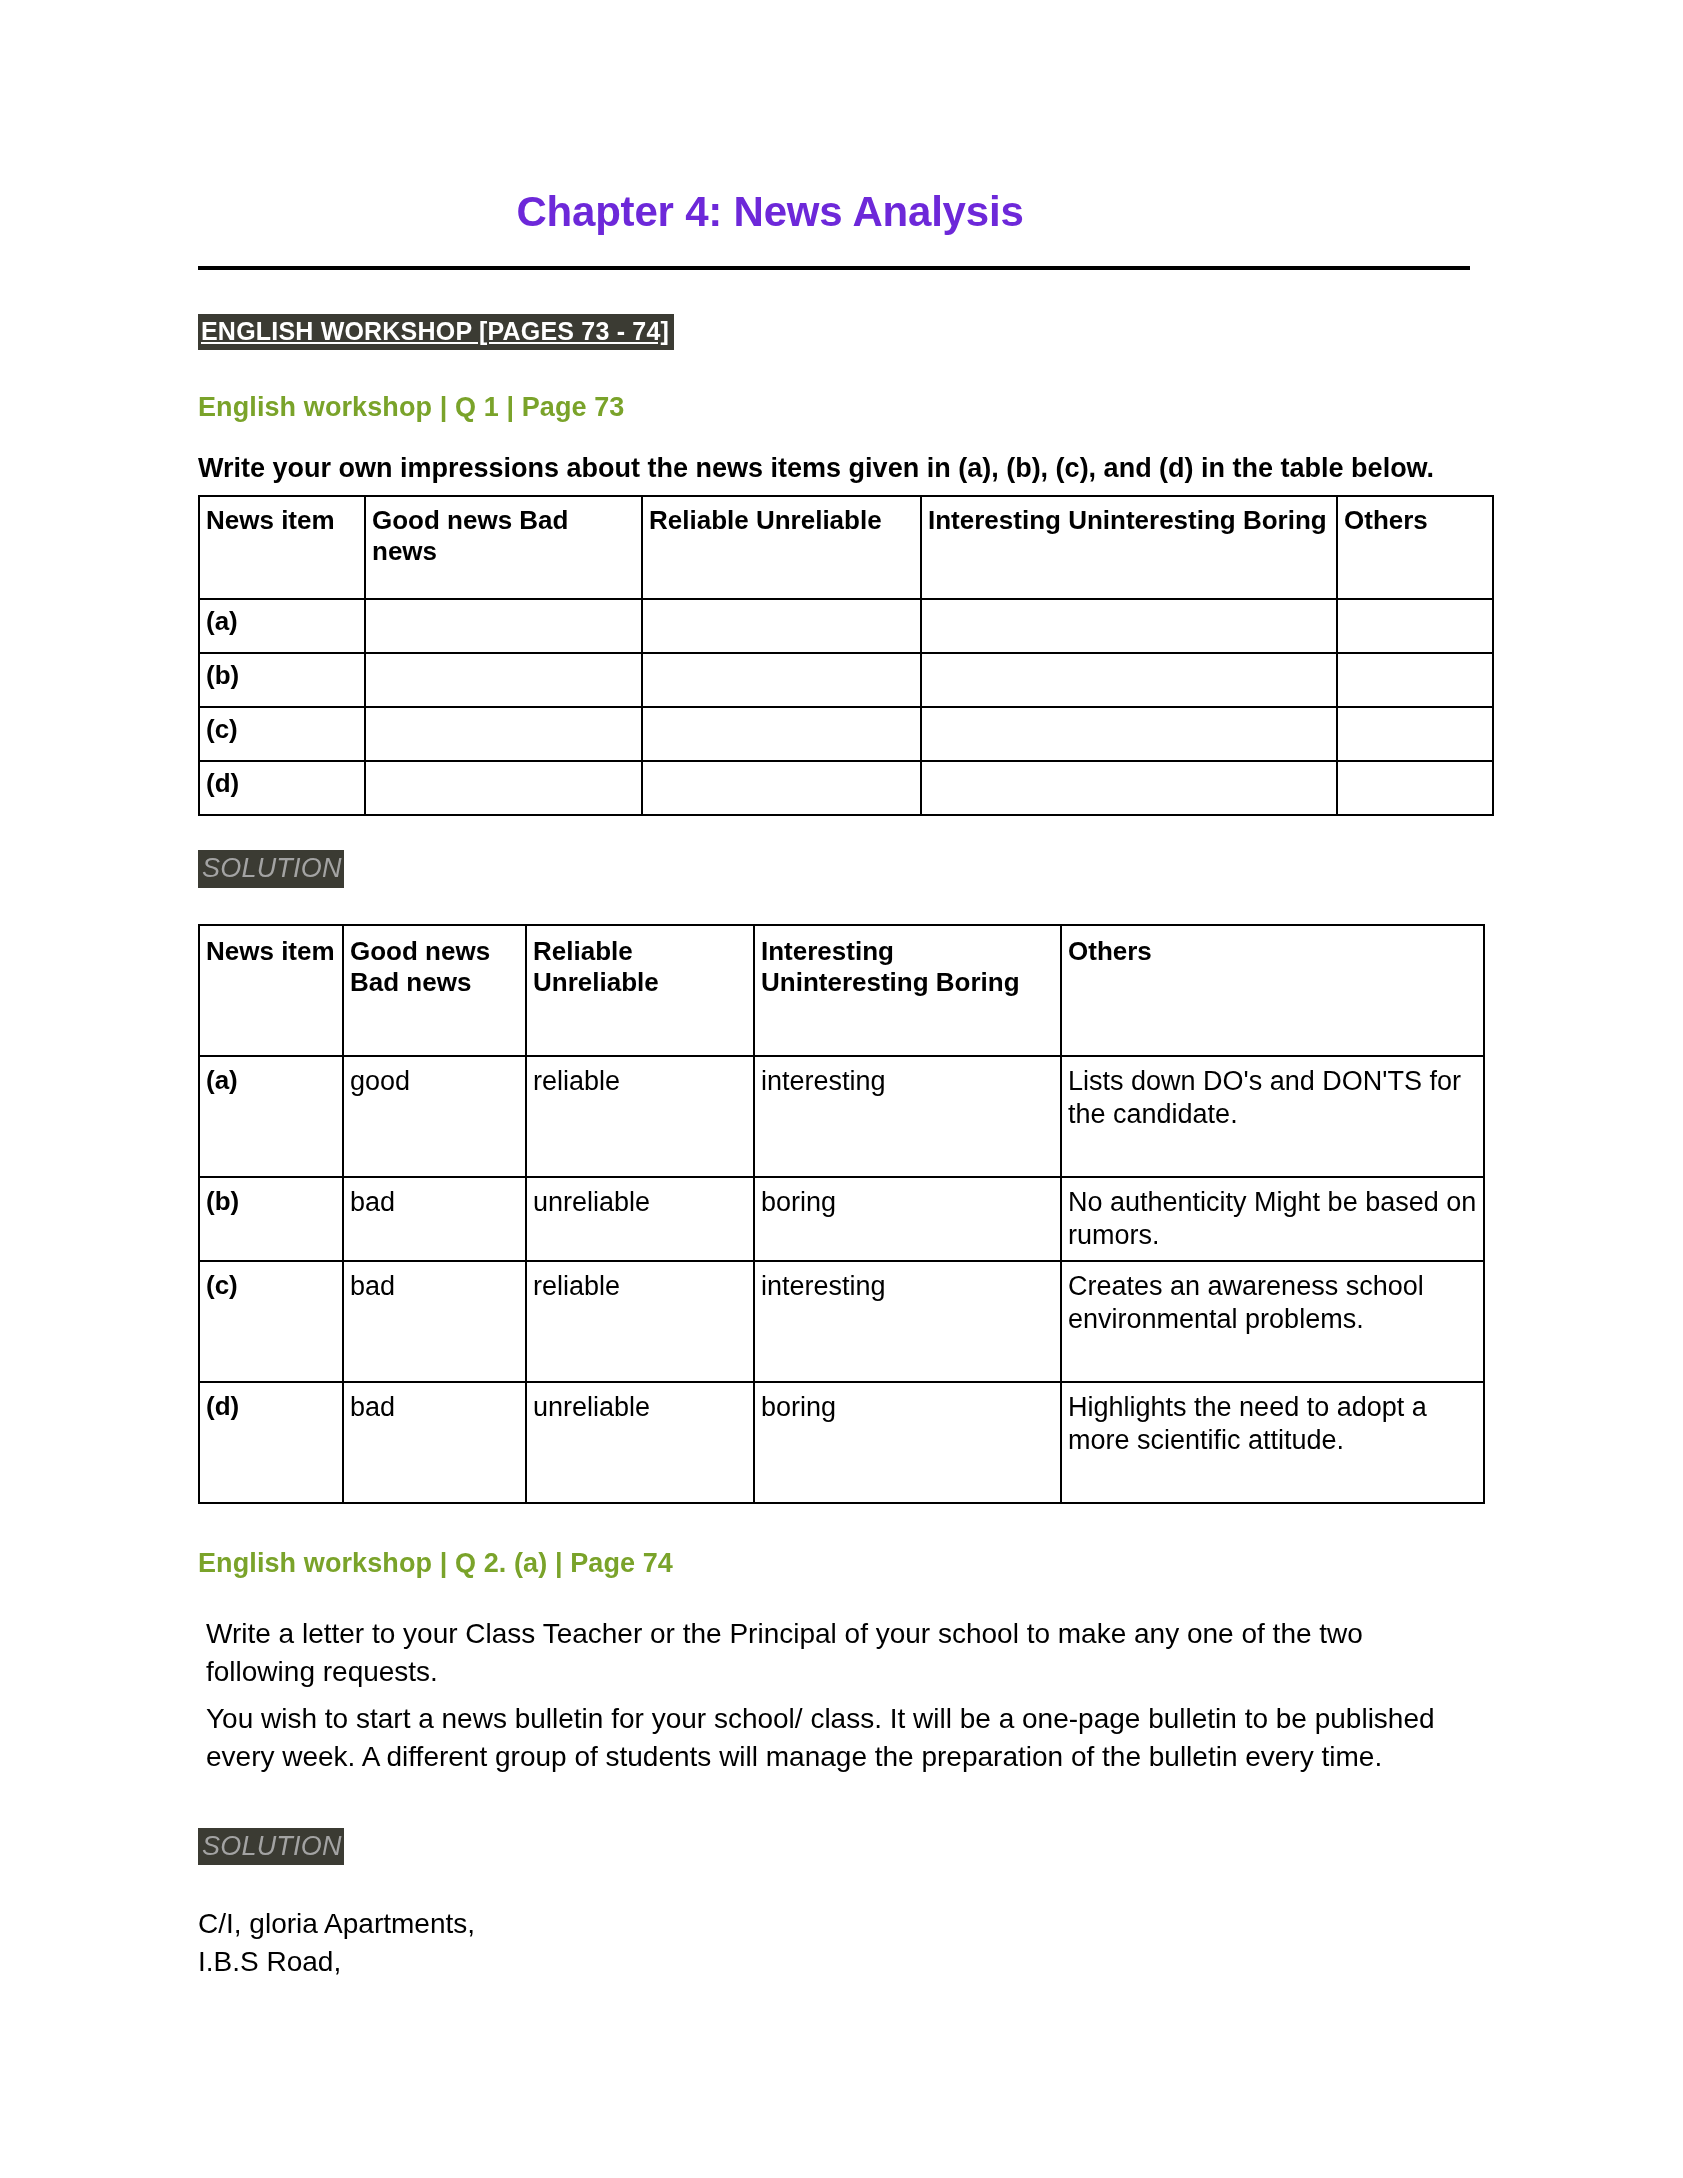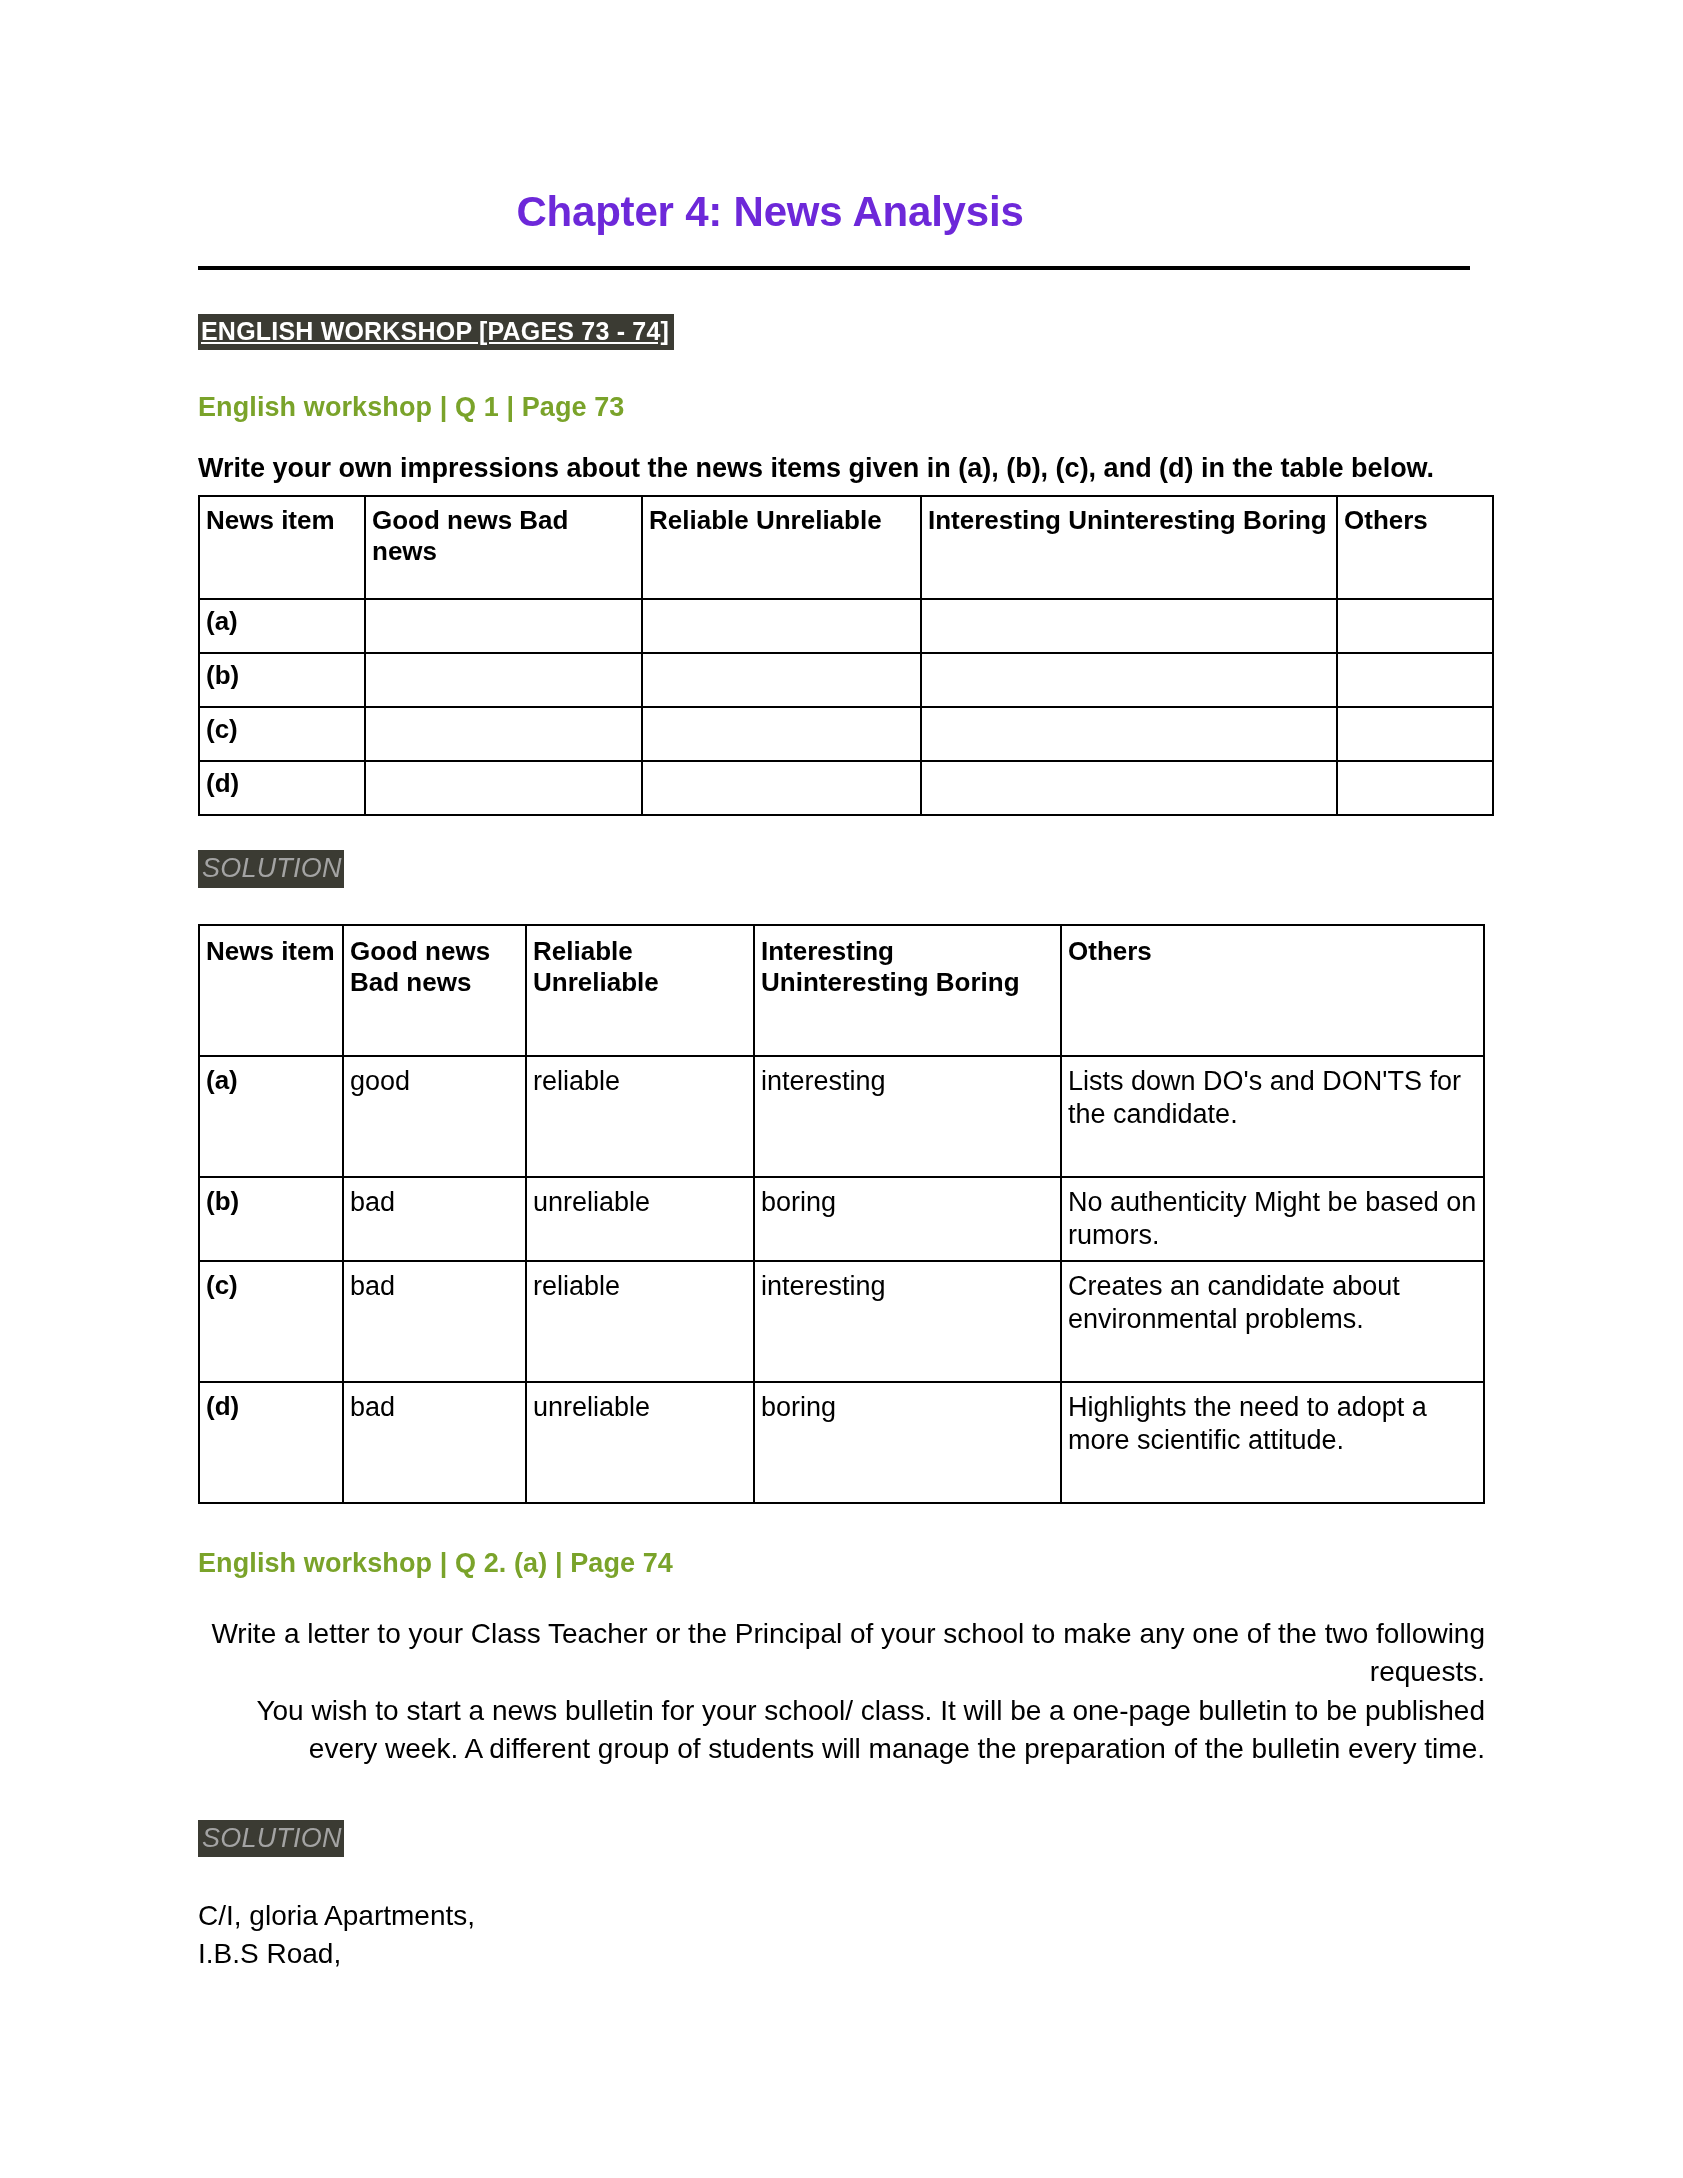--- a/index.html
+++ b/index.html
@@ -84,21 +84,21 @@
     line-height: 1.28;
     margin: 0 0 10px 0;
     max-width: 1277px;
   }
   .body-text {
     font-size: 28px;
     line-height: 1.38;
     margin: 0;
     max-width: 1287px;
   }
-  .body-text p { margin: 0; text-align: right; }
+  .body-text p { margin: 8px; }
   .address-line {
     font-size: 28px;
     line-height: 1.35;
     margin: 0;
   }
 
   
   table.grid {
     border-collapse: collapse;
     table-layout: fixed;
@@ -259,21 +259,21 @@
         <td>bad</td>
         <td>unreliable</td>
         <td>boring</td>
         <td>No authenticity Might be based on rumors.</td>
       </tr>
       <tr class="row-tall">
         <td class="item">(c)</td>
         <td>bad</td>
         <td>reliable</td>
         <td>interesting</td>
-        <td>Creates an candidate about environmental problems.</td>
+        <td>Creates an awareness school environmental problems.</td>
       </tr>
       <tr class="row-tall">
         <td class="item">(d)</td>
         <td>bad</td>
         <td>unreliable</td>
         <td>boring</td>
         <td>Highlights the need to adopt a more scientific attitude.</td>
       </tr>
     </tbody>
   </table>

